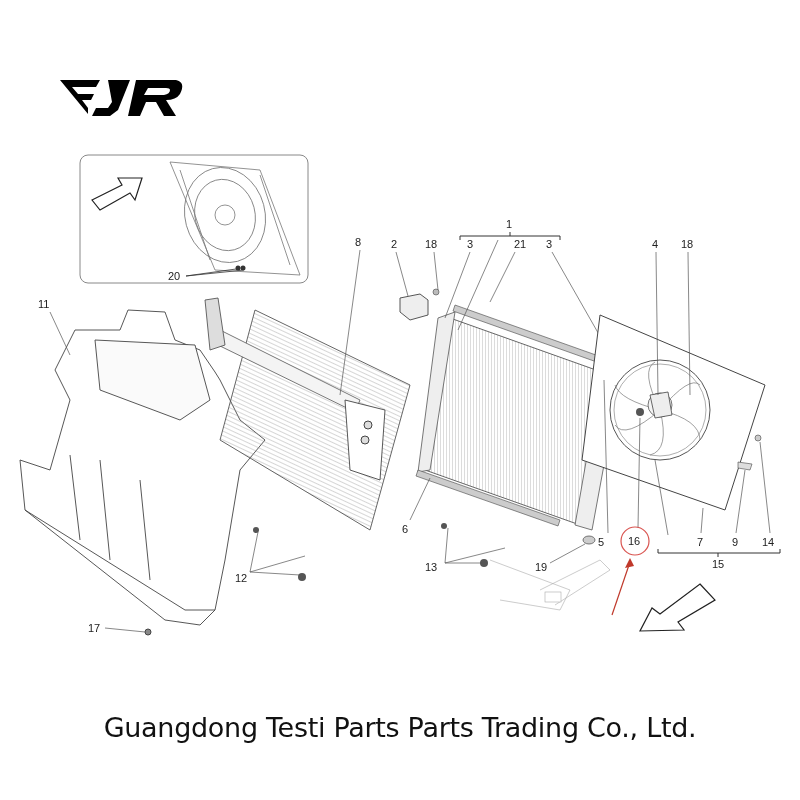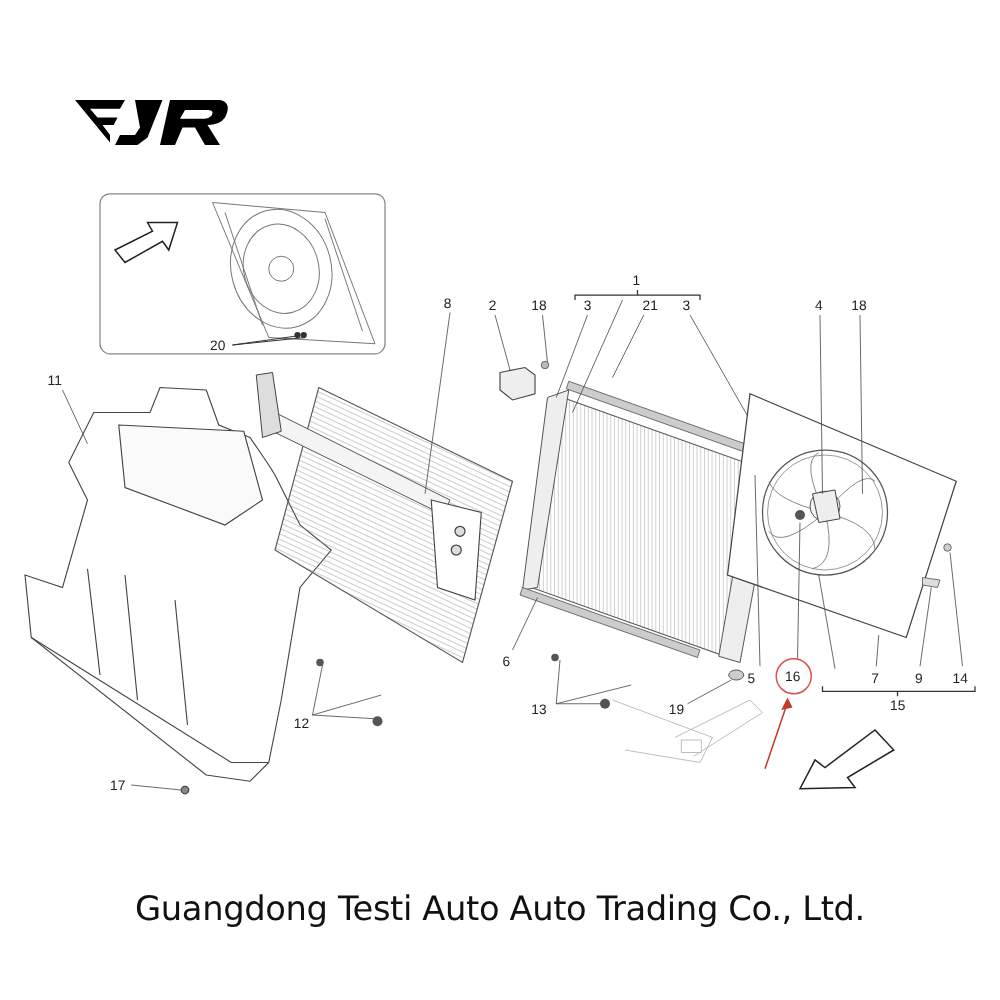--- a/index.html
+++ b/index.html
@@ -172,13 +172,13 @@
   <line x1="250" y1="572" x2="305" y2="556" stroke="#555" stroke-width="0.7"></line>
   <text class="callout" x="235" y="582">12</text>
 
   <circle cx="148" cy="632" r="3" fill="#888" stroke="#444"></circle>
   <line x1="105" y1="628" x2="145" y2="632" stroke="#555" stroke-width="0.7"></line>
   <text class="callout" x="88" y="632">17</text>
 
   <polygon points="700,584 715,600 678,622 684,630 640,631 652,608 660,614" fill="#fff" stroke="#222" stroke-width="1.2"></polygon>
 </svg>
 
-<div id="company" class="abs">Guangdong Testi Auto Auto Trading Co., Ltd.</div>
+<div id="company" class="abs">Guangdong Testi Parts Parts Trading Co., Ltd.</div>
 
 </body></html>

